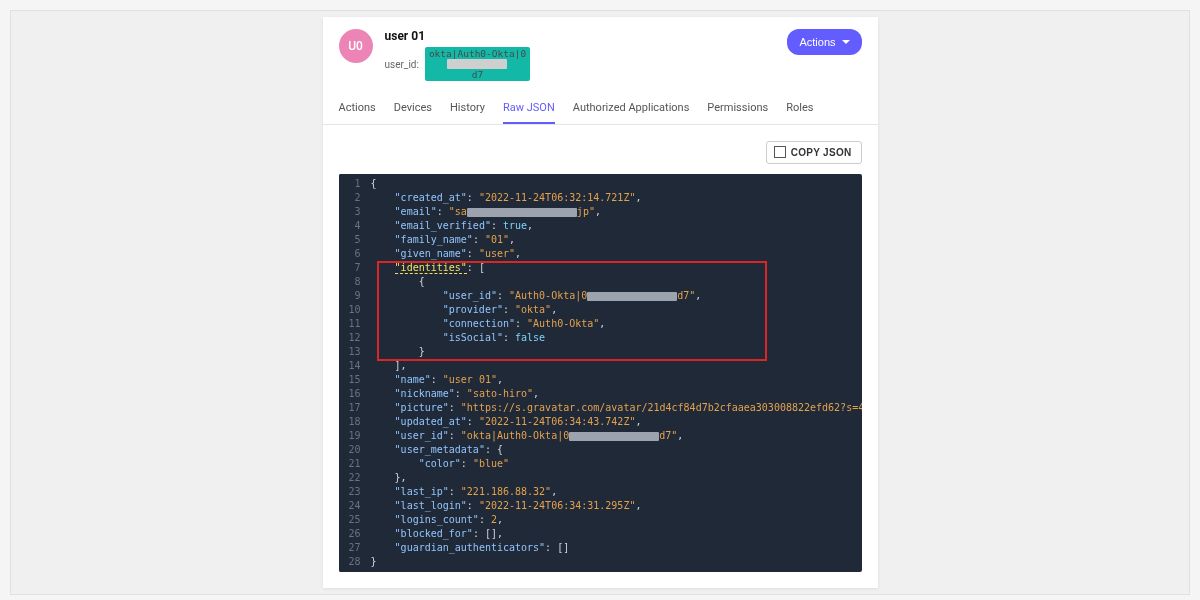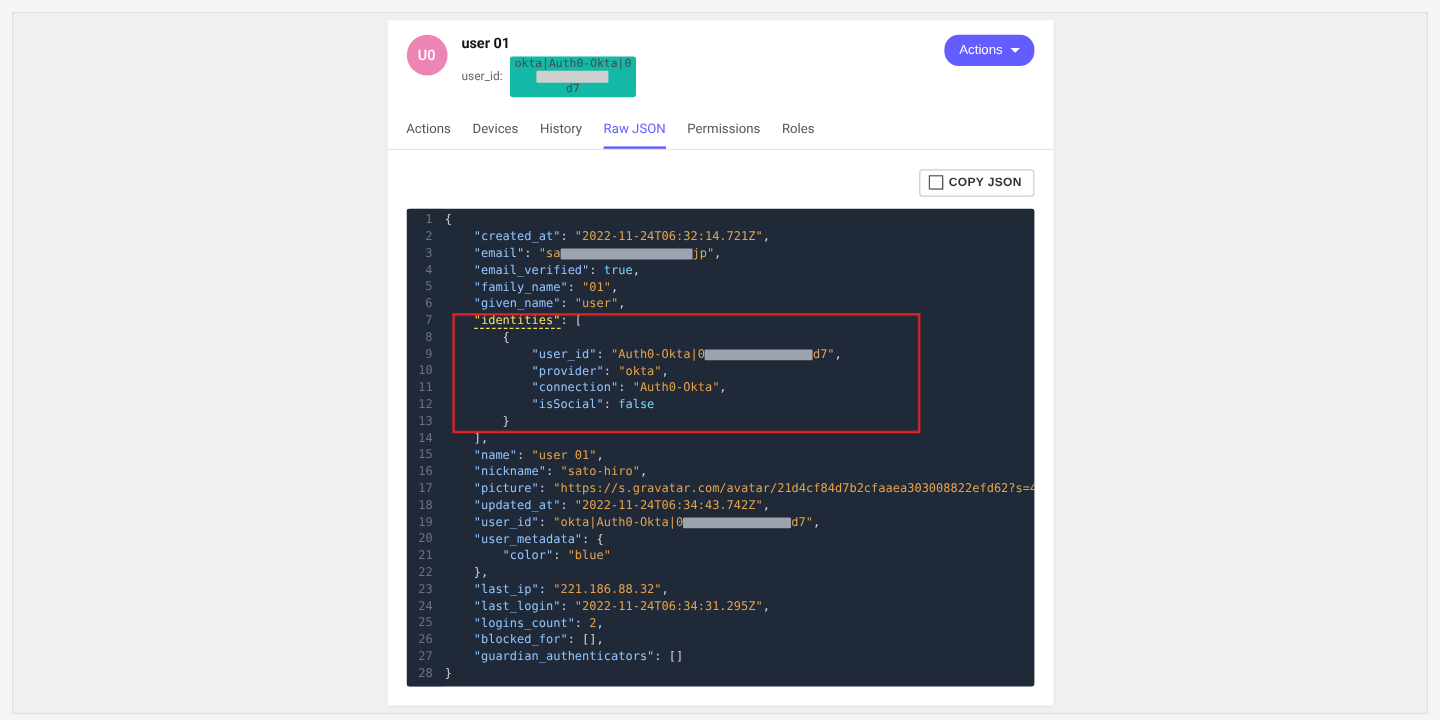--- a/index.html
+++ b/index.html
@@ -215,20 +215,21 @@
       <span>Actions</span>
       <span class="chevron-down"></span>
     </button>
   </div>
 
   <div class="tabs">
     <div class="tab">Actions</div>
     <div class="tab">Devices</div>
     <div class="tab">History</div>
     <div class="tab active">Raw JSON</div>
+    <div class="tab">Authorized Applications</div>
     <div class="tab">Permissions</div>
     <div class="tab">Roles</div>
   </div>
 
   <div class="toolbar">
     <button class="copy-btn">
       <span class="copy-icon"></span>
       <span>COPY JSON</span>
     </button>
   </div>

